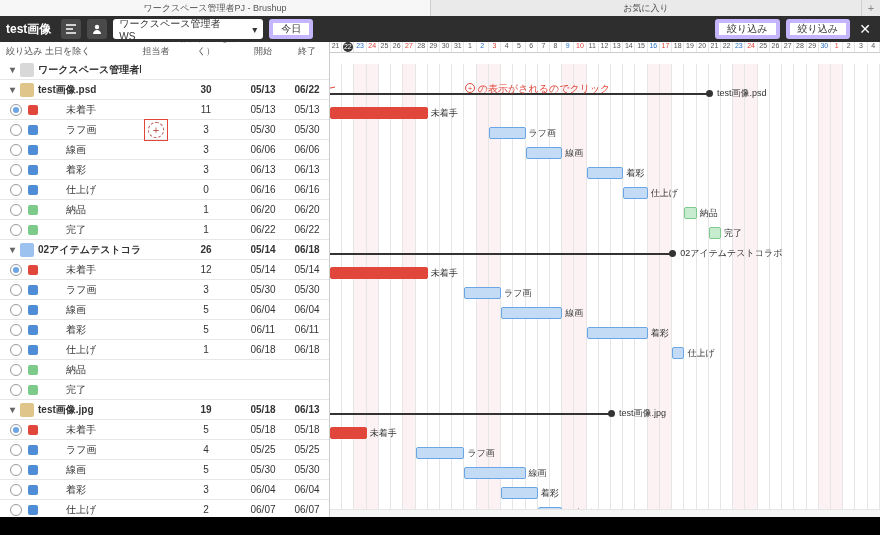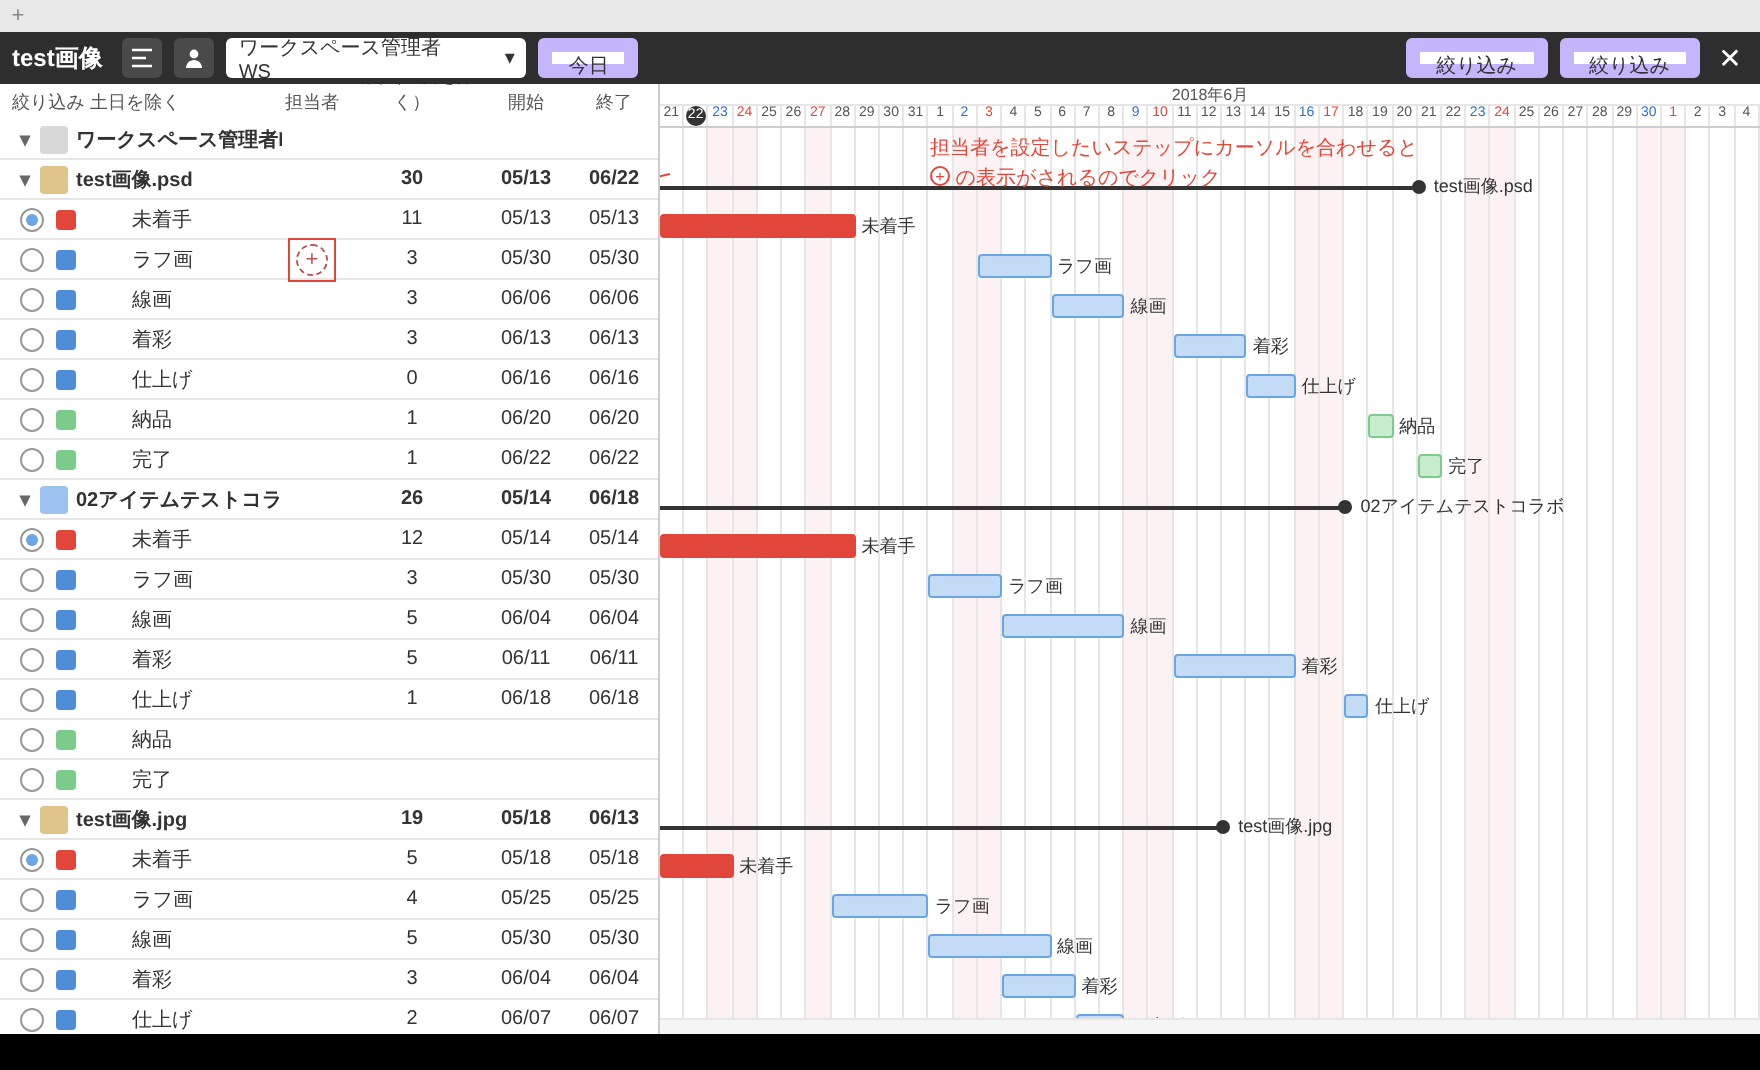--- a/index.html
+++ b/index.html
@@ -19,21 +19,21 @@
   html,body{margin:0;padding:0;font-family:"Hiragino Kaku Gothic ProN","Meiryo",sans-serif;font-size:10px;color:var(--text);background:#000;}
   .frame{width:880px;height:535px;margin:0 auto;overflow:hidden;position:relative;}
   .top-tabs{height:16px;display:flex;background:#e8e8e8;}
   .tab{flex:1;display:flex;align-items:center;justify-content:center;font-size:9px;color:#555;border-right:1px solid #cfcfcf;background:#eaeaea;}
   .tab.active{background:#f7f7f7;}
   .plus-tab{width:18px;flex:0 0 18px;display:flex;align-items:center;justify-content:center;font-size:11px;color:#888;}
   .toolbar{height:26px;background:var(--header-dark);display:flex;align-items:center;padding:0 6px;gap:6px;}
   .title{color:#fff;font-size:12px;font-weight:600;margin-right:4px;}
   .icon-btn{width:20px;height:20px;background:#4a4a4a;border-radius:3px;display:flex;align-items:center;justify-content:center;color:#fff;}
   .ws-select{flex:0 0 150px;height:20px;background:#fff;border-radius:3px;display:flex;align-items:center;justify-content:space-between;padding:0 6px;font-size:10px;gap:24px;}
-  .btn-white{background:#fff;border:7px solid #c4b5fd;border-radius:3px;height:20px;padding:0 8px;font-size:10px;display:flex;align-items:flex-start;}
+  .btn-white{background:#fff;border:4px solid #c4b5fd;border-radius:3px;height:20px;padding:0 8px;font-size:10px;display:flex;align-items:center;}
   .spacer{flex:1;}
   .close-x{color:#fff;font-size:14px;width:18px;text-align:center;}
   .content{position:relative;height:475px;background:#fff;display:flex;}
   
   .left{flex:0 0 330px;border-right:1px solid var(--border);overflow:hidden;position:relative;}
   .left-head{height:18px;display:flex;align-items:flex-end;font-size:9px;color:#555;padding-bottom:2px;}
   .lh-name{flex:1;padding-left:6px;}
   .lh-col{width:44px;text-align:center;}
   .lh-assign{width:30px;text-align:center;}
   .rows{position:absolute;left:0;right:0;top:18px;}
@@ -75,20 +75,26 @@
   svg.arrow{position:absolute;z-index:4;overflow:visible;}
   .scroll-hint{position:absolute;bottom:0;left:0;right:0;height:8px;background:#f5f5f5;border-top:1px solid var(--border-light);}
   .mini-circle{display:inline-block;width:10px;height:10px;border:1px solid #e1463a;border-radius:50%;position:relative;top:1px;}
   .mini-circle::after{content:"+";position:absolute;inset:0;font-size:8px;text-align:center;line-height:9px;color:#e1463a;}
 </style>
 </head>
 <body>
 <div class="frame">
 
 <div class="top-tabs">
+  <div class="tab active">
+        <span>ワークスペース管理者PJ - Brushup</span>
+      </div>
+  <div class="tab">
+        <span>お気に入り</span>
+      </div>
   <div class="plus-tab">
         <span>+</span>
       </div>
 </div>
 
 <div class="toolbar">
   <span class="title">test画像</span>
   <div class="icon-btn">
     <svg width="12" height="12" viewBox="0 0 12 12">
           <path d="M1 2h10M1 6h7M1 10h10" stroke="#fff" stroke-width="1.3"></path>
@@ -339,21 +345,20 @@
             <span class="name">仕上げ</span>
             <span class="assign"></span>
             <span class="col" style="width:70px">2</span>
             <span class="col">06/07</span>
             <span class="col">06/07</span>
           </div>
         </div>
   </div>
 
   <div class="right">
-    <div class="month-row">2018年6月</div>
     <div class="day-row" id="day-row">
           <div class="day">21</div>
           <div class="day"><span style="display: inline-block; background: rgb(51, 51, 51); color: rgb(255, 255, 255); border-radius: 50%; width: 10px; height: 10px; line-height: 10px;">22</span></div>
           <div class="day sat">23</div>
           <div class="day sun">24</div>
           <div class="day">25</div>
           <div class="day">26</div>
           <div class="day sun">27</div>
           <div class="day">28</div>
           <div class="day">29</div>
@@ -541,21 +546,21 @@
             </div>
           </div>
           <div class="brow">
             <div class="bar blue" style="left: 207.778px; width: 24.4444px;">
               <span class="lbl">仕上げ</span>
             </div>
           </div>
         </div>
 
     <div class="annotation" style="left:135px;top:26px;">
-      <span>担当者を設定したいステップにカーソルを合わせると</span><br>
+      <br>
       <span class="mini-circle"></span><span> の表示がされるのでクリック</span>
     </div>
     <svg class="arrow" style="left:-170px;top:40px" width="180" height="60">
       <line x1="175" y1="5" x2="10" y2="42" stroke="#e1463a" stroke-width="1"></line>
       <polygon points="10,42 18,36 17,45" fill="#e1463a"></polygon>
     </svg>
 
     <div class="scroll-hint"></div>
   </div>
 </div>

